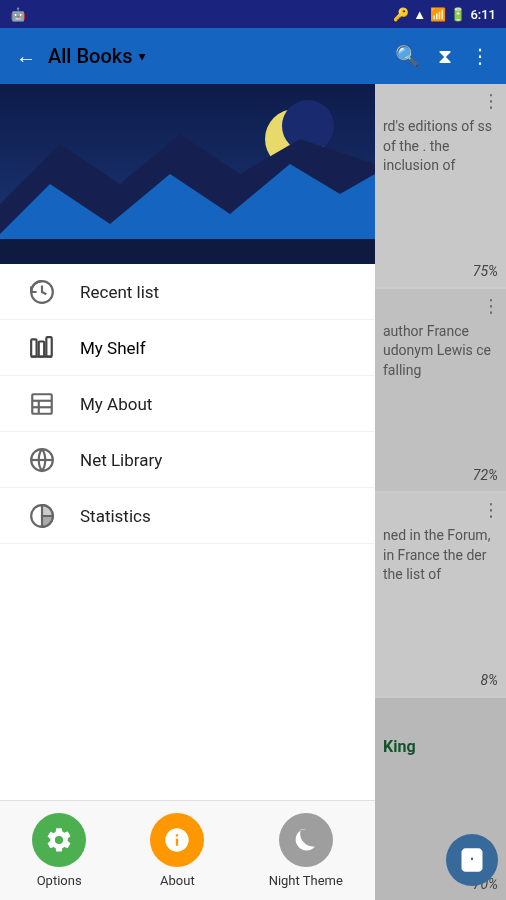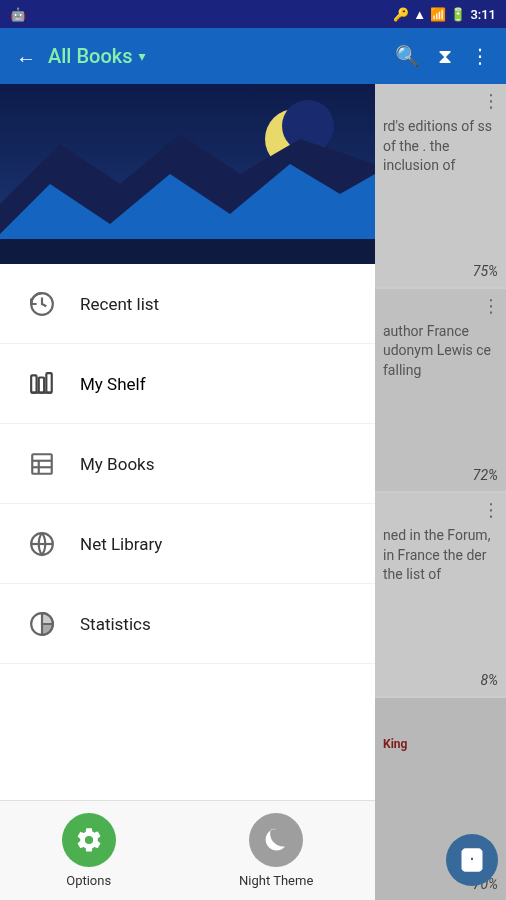--- a/index.html
+++ b/index.html
@@ -33,21 +33,21 @@
       background: #1565c0;
       display: flex;
       align-items: center;
       padding: 0 16px;
       color: white;
       gap: 12px;
     }
     .toolbar-title {
       font-size: 20px;
       font-weight: 500;
-      color: #86efac;
+      color: #000000;
       flex: 1;
       display: flex;
       align-items: center;
       gap: 6px;
     }
     .toolbar-icons { display: flex; align-items: center; gap: 18px; }
     .toolbar-icon { font-size: 20px; color: white; cursor: pointer; }
 
     
     .main-area {
@@ -84,21 +84,21 @@
 
     
     .drawer-menu {
       flex: 1;
       background: white;
     }
     .menu-item {
       display: flex;
       align-items: center;
       padding: 0 24px;
-      height: 80px;
+      height: 56px;
       cursor: pointer;
       border-bottom: 1px solid #f0f0f0;
     }
     .menu-icon {
       width: 36px;
       font-size: 22px;
       color: #555;
       display: flex;
       align-items: center;
       justify-content: center;
@@ -226,21 +226,21 @@
 
 <div class="status-bar">
   <div class="status-bar-left">
     <span>🤖</span>
   </div>
   <div class="status-bar-right">
     <span>🔑</span>
     <span>▲</span>
     <span>📶</span>
     <span>🔋</span>
-    <span>3:11</span>
+    <span>6:11</span>
   </div>
 </div>
 
 <div class="toolbar">
   <span class="toolbar-icon">←</span>
   <div class="toolbar-title">
     <span>All Books</span>
     <span style="font-size:14px;">▾</span>
   </div>
   <div class="toolbar-icons">
@@ -304,21 +304,21 @@
 
       <div class="menu-item">
         <div class="menu-icon">
           <svg width="26" height="26" viewBox="0 0 24 24" fill="none" stroke="#666" stroke-width="2">
             <rect x="3" y="3" width="18" height="18" rx="1"></rect>
             <line x1="3" y1="9" x2="21" y2="9"></line>
             <line x1="3" y1="15" x2="21" y2="15"></line>
             <line x1="9" y1="9" x2="9" y2="21"></line>
           </svg>
         </div>
-        <span class="menu-label">My Books</span>
+        <span class="menu-label">My About</span>
       </div>
 
       <div class="menu-item">
         <div class="menu-icon">
           <svg width="26" height="26" viewBox="0 0 24 24" fill="none" stroke="#666" stroke-width="2">
             <circle cx="12" cy="12" r="10"></circle>
             <line x1="2" y1="12" x2="22" y2="12"></line>
             <path d="M12 2 C8 7 8 17 12 22 C16 17 16 7 12 2"></path>
           </svg>
         </div>
@@ -342,20 +342,28 @@
 
       <div class="bottom-btn">
         <div class="bottom-btn-circle" style="background:#4caf50;">
           <svg width="28" height="28" viewBox="0 0 24 24" fill="white">
             <path d="M12 15.5A3.5 3.5 0 0 1 8.5 12 3.5 3.5 0 0 1 12 8.5a3.5 3.5 0 0 1 3.5 3.5 3.5 3.5 0 0 1-3.5 3.5m7.43-2.92c.04-.3.07-.62.07-.96s-.03-.65-.07-.97l2.11-1.63c.19-.15.24-.42.12-.64l-2-3.46c-.12-.22-.39-.3-.61-.22l-2.49 1c-.52-.4-1.08-.73-1.69-.98l-.38-2.65C14.46 2.18 14.25 2 14 2h-4c-.25 0-.46.18-.49.42l-.38 2.65c-.61.25-1.17.59-1.69.98l-2.49-1c-.23-.09-.49 0-.61.22l-2 3.46c-.13.22-.07.49.12.64L4.57 11c-.04.32-.07.65-.07.97s.03.65.07.97l-2.11 1.66c-.19.15-.25.42-.12.64l2 3.46c.12.22.39.3.61.22l2.49-1.01c.52.4 1.08.73 1.69.98l.38 2.65c.03.24.24.42.49.42h4c.25 0 .46-.18.49-.42l.38-2.65c.61-.25 1.17-.58 1.69-.98l2.49 1.01c.22.08.49 0 .61-.22l2-3.46c.12-.22.07-.49-.12-.64l-2.11-1.66z"></path>
           </svg>
         </div>
         <span class="bottom-btn-label">Options</span>
       </div>
 
+      <div class="bottom-btn">
+        <div class="bottom-btn-circle" style="background:#ff9800;">
+          <svg width="28" height="28" viewBox="0 0 24 24" fill="white">
+            <path d="M12 2C6.48 2 2 6.48 2 12s4.48 10 10 10 10-4.48 10-10S17.52 2 12 2zm1 15h-2v-6h2v6zm0-8h-2V7h2v2z"></path>
+          </svg>
+        </div>
+        <span class="bottom-btn-label">About</span>
+      </div>
 
       <div class="bottom-btn">
         <div class="bottom-btn-circle" style="background:#9e9e9e;">
           <svg width="28" height="28" viewBox="0 0 24 24" fill="white">
             <path d="M12.43 2.3C7.29 2.3 3.12 6.47 3.12 11.61c0 5.14 4.17 9.31 9.31 9.31 2.89 0 5.48-1.32 7.22-3.39-8.03.56-14.45-6.46-12.18-14.37.64-.24 1.32-.37 2-.37l.96.11z"></path>
           </svg>
         </div>
         <span class="bottom-btn-label">Night Theme</span>
       </div>
 
@@ -378,21 +386,21 @@
       </div>
 
       <div class="book-card" style="background:#c8c8c8;">
         <span class="book-card-dots">⋮</span>
         <div class="book-text">ned in the Forum, in France the der the list of</div>
         <span class="book-percent">8%</span>
       </div>
 
       <div class="book-card" style="background:#b8b8b8;">
 
-        <div class="book-text" style="font-size:12px; font-weight:bold; color:#7f1d1d; margin-top:30px;">King</div>
+        <div class="book-text" style="font-size:16px; font-weight:bold; color:#14532d; margin-top:30px;">King</div>
         <span class="book-percent">70%</span>
       </div>
 
     </div>
   </div>
 
   <div class="fab">
     <svg width="28" height="28" viewBox="0 0 24 24" fill="white">
       <path d="M21 5c0-1.1-.9-2-2-2H5c-1.1 0-2 .9-2 2v14c0 1.1.9 2 2 2h14c1.1 0 2-.9 2-2V5zm-9 13l-4-4h3V8h2v6h3l-4 4z"></path>
       <path d="M18 2H6C4.9 2 4 2.9 4 4v16c0 1.1.9 2 2 2h12c1.1 0 2-.9 2-2V4c0-1.1-.9-2-2-2zm-2 10H8v-2h8v2z"></path>

